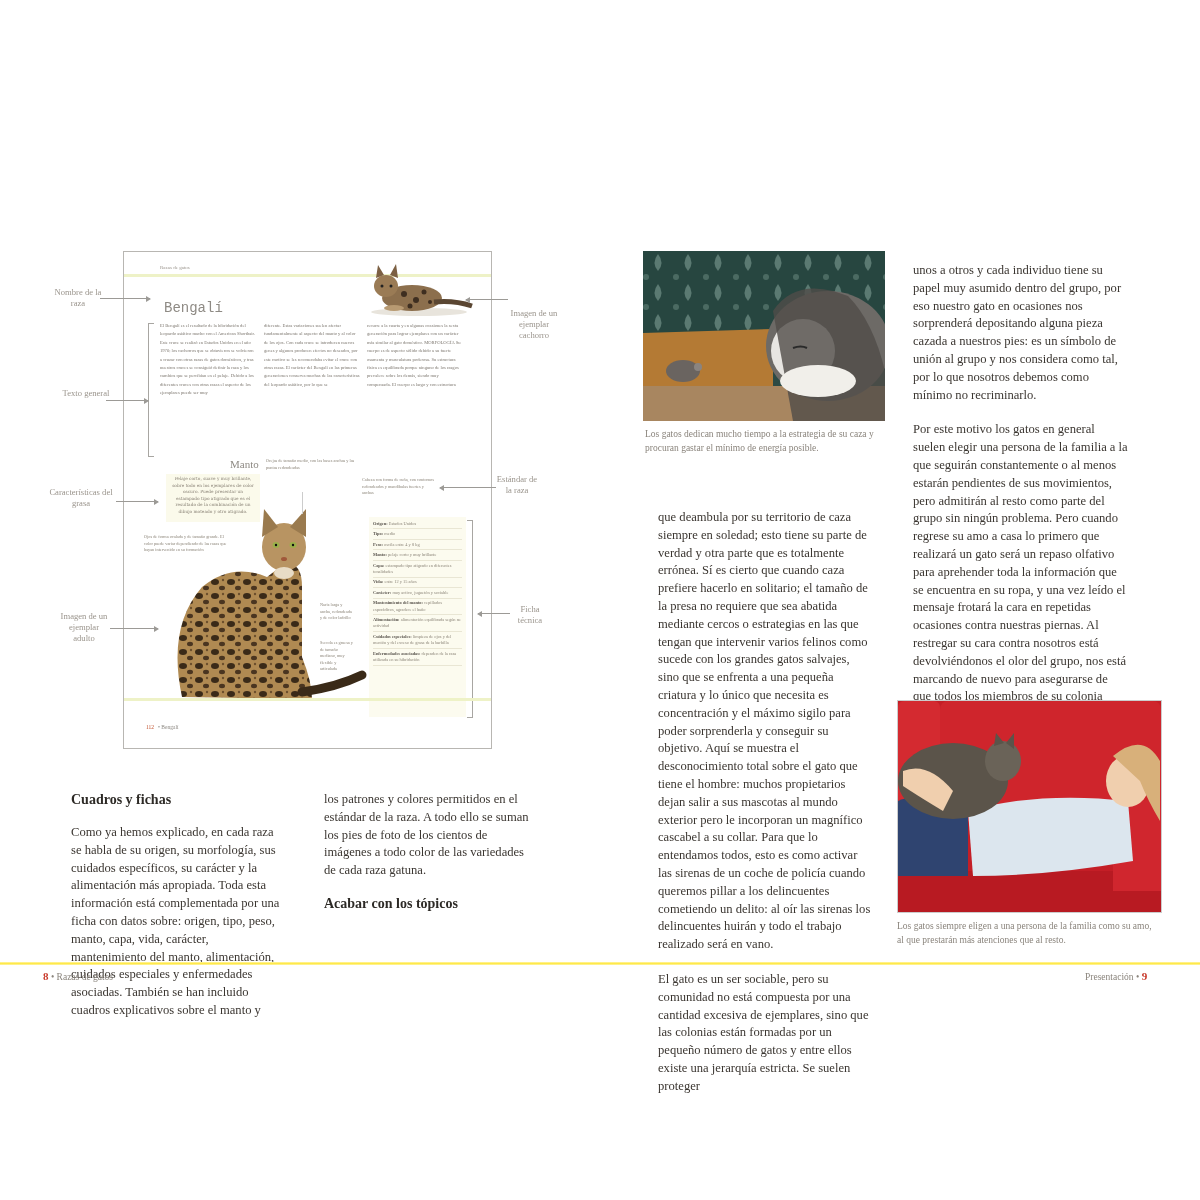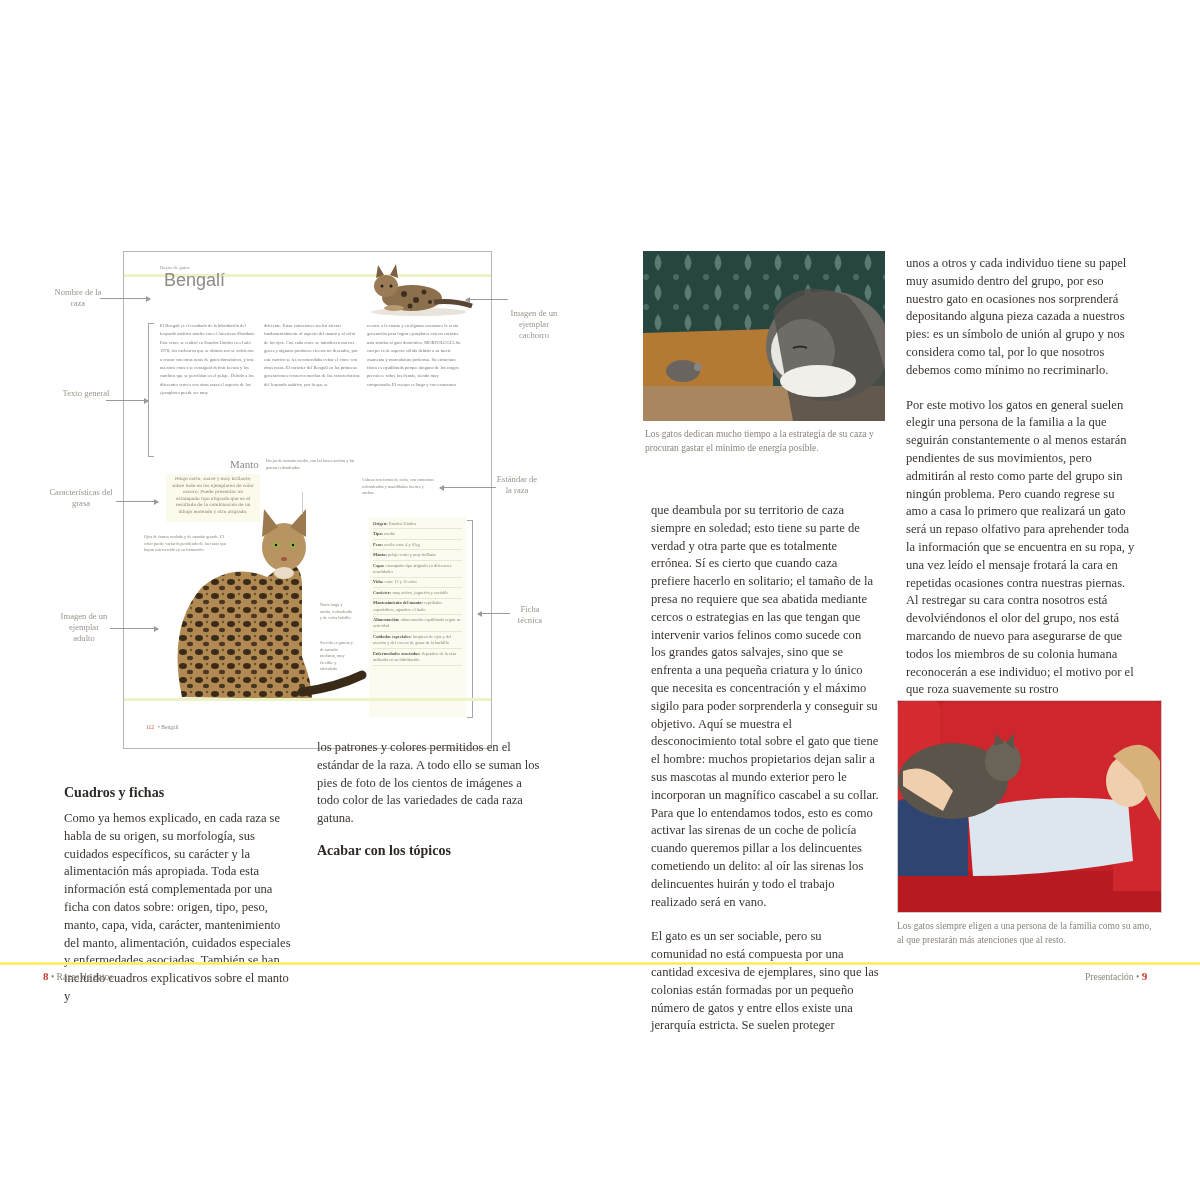--- a/index.html
+++ b/index.html
@@ -1,28 +1,28 @@
 <!DOCTYPE html>
 <html><head>
 <meta charset="utf-8">
 <style>
   html, body { margin:0; padding:0; background:#ffffff; }
   body { width:1200px; height:1200px; position:relative; overflow:hidden;
          font-family:"DejaVu Serif", "Liberation Serif", serif; color:#3a3530; }
   .abs { position:absolute; }
   .body-text { font-family:"Liberation Serif", serif; font-size:12.6px; line-height:17.8px; color:#3b3631; }
-  .body-text p { margin:8px; }
+  .body-text p { margin:15px; }
   .h-sub { font-family:"Liberation Serif", serif; font-weight:bold; font-size:14px; color:#2d2a26; margin:0; line-height:18px; }
   .caption { font-family:"Liberation Serif", serif; font-size:9.5px; line-height:14px; color:#8a847c; }
 
   
   .inset { left:123px; top:251px; width:367px; height:496px; border:1.5px solid #b8b6b2; background:#fff; }
   .inset-band { position:absolute; left:0; right:0; top:22px; height:3px; background:#eef2c7; }
   .inset-runhead { position:absolute; left:36px; top:13px; font-family:"Liberation Serif", serif; font-size:5px; color:#9a948c; }
-  .inset-title { position:absolute; left:40px; top:18px; font-family:Liberation Sans, sans-serif; font-size:18px; color:#8e8a84; }
+  .inset-title { position:absolute; left:40px; top:48px; font-family:Liberation Mono, monospace; font-size:14px; color:#8e8a84; }
   .inset-col { position:absolute; top:70px; width:96px; font-family:"Liberation Serif", serif; font-size:4.6px; line-height:8.4px; color:#7c766e; }
   .inset-manto-title { position:absolute; left:70px; top:206px; font-family:"Liberation Serif", serif; font-size:11px; color:#8e8a84;margin-left:36px; }
   .inset-manto-box { position:absolute; left:42px; top:222px; width:94px; height:48px; background:#fbfaeb; font-size:4.3px; line-height:6.6px; color:#8b8478; padding:2px 6px; box-sizing:border-box; text-align:center; }
   .inset-note { position:absolute; font-family:"Liberation Serif", serif; font-size:4.3px; line-height:6.6px; color:#8b8478; }
   .ficha { position:absolute; left:245px; top:265px; width:97px; height:200px; background:#fcfbef; font-family:"Liberation Serif", serif; font-size:4.4px; line-height:6.3px; color:#8b8478; padding:2px 4px; box-sizing:border-box; }
   .ficha-row { border-bottom:0.5px solid #e9e6d4; padding:1.6px 0; }
   .ficha-row b { color:#5a554e; }
   .ficha-bracket { position:absolute; left:343px; top:268px; width:5px; height:196px; border:1px solid #a8a6a2; border-left:none; }
   .inset-foot-band { position:absolute; left:0; right:0; top:446px; height:3px; background:#eef2c7; }
   .inset-foot { position:absolute; left:22px; top:472px; font-family:"Liberation Serif", serif; font-size:5.5px; color:#8e8a84; }
@@ -142,21 +142,21 @@
 <div class="label" style="left:494px;top:474px;width:46px;">Estándar de la raza</div>
 <div class="arrow l" style="left:440px;top:487px;width:56px;"></div>
 
 <div class="label" style="left:508px;top:604px;width:44px;">Ficha técnica</div>
 <div class="arrow l" style="left:478px;top:613px;width:32px;"></div>
 
 <div class="abs body-text" style="left:56px;top:776px;width:244px;">
   <p class="h-sub">Cuadros y fichas</p>
   <p>Como ya hemos explicado, en cada raza se habla de su origen, su morfología, sus cuidados específicos, su carácter y la alimentación más apropiada. Toda esta información está complementada por una ficha con datos sobre: origen, tipo, peso, manto, capa, vida, carácter, mantenimiento del manto, alimentación, cuidados especiales y enfermedades asociadas. También se han incluido cuadros explicativos sobre el manto y</p>
 </div>
-<div class="abs body-text" style="left:309px;top:731px;width:244px;">
+<div class="abs body-text" style="left:309px;top:776px;width:244px;">
   <p>los patrones y colores permitidos en el estándar de la raza. A todo ello se suman los pies de foto de los cientos de imágenes a todo color de las variedades de cada raza gatuna.</p>
   <p class="h-sub" style="margin-top:14px;">Acabar con los tópicos</p>
 </div>
 
 <div class="photo" style="left:643px;top:251px;width:242px;height:170px;background:#2c4a44;">
   <svg width="242" height="170" viewBox="0 0 242 170">
     <defs>
       <pattern id="wall" width="30" height="30" patternUnits="userSpaceOnUse">
         <rect width="30" height="30" fill="#274640"></rect>
         <path d="M15 3 Q22 12 15 20 Q8 12 15 3Z" fill="#5b7a72"></path>

